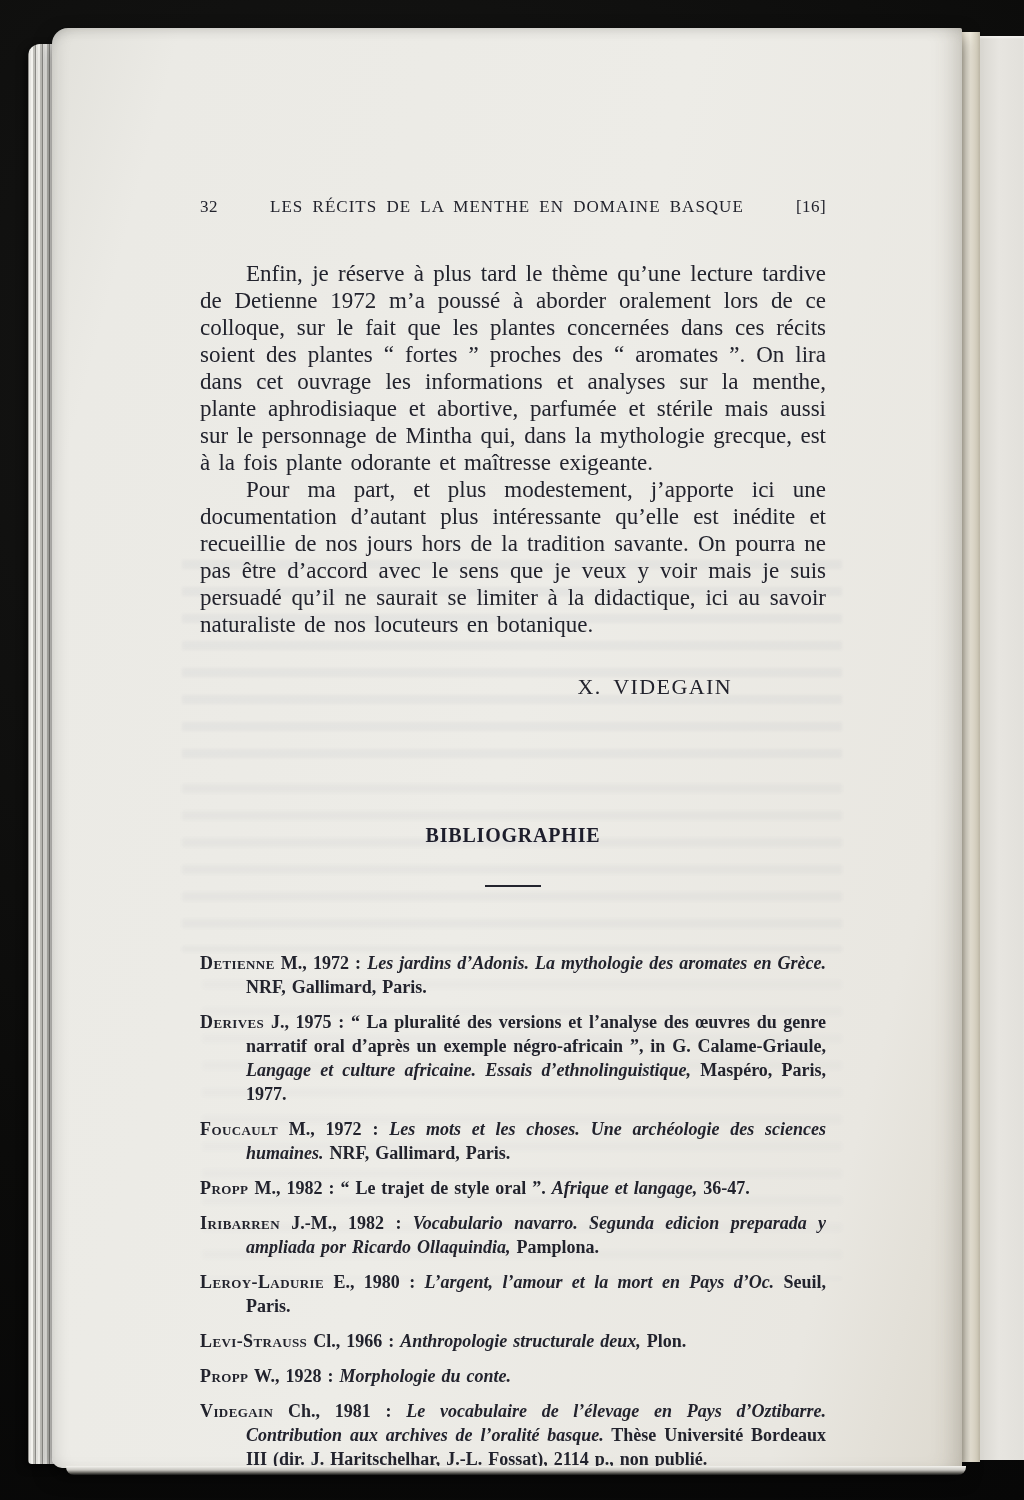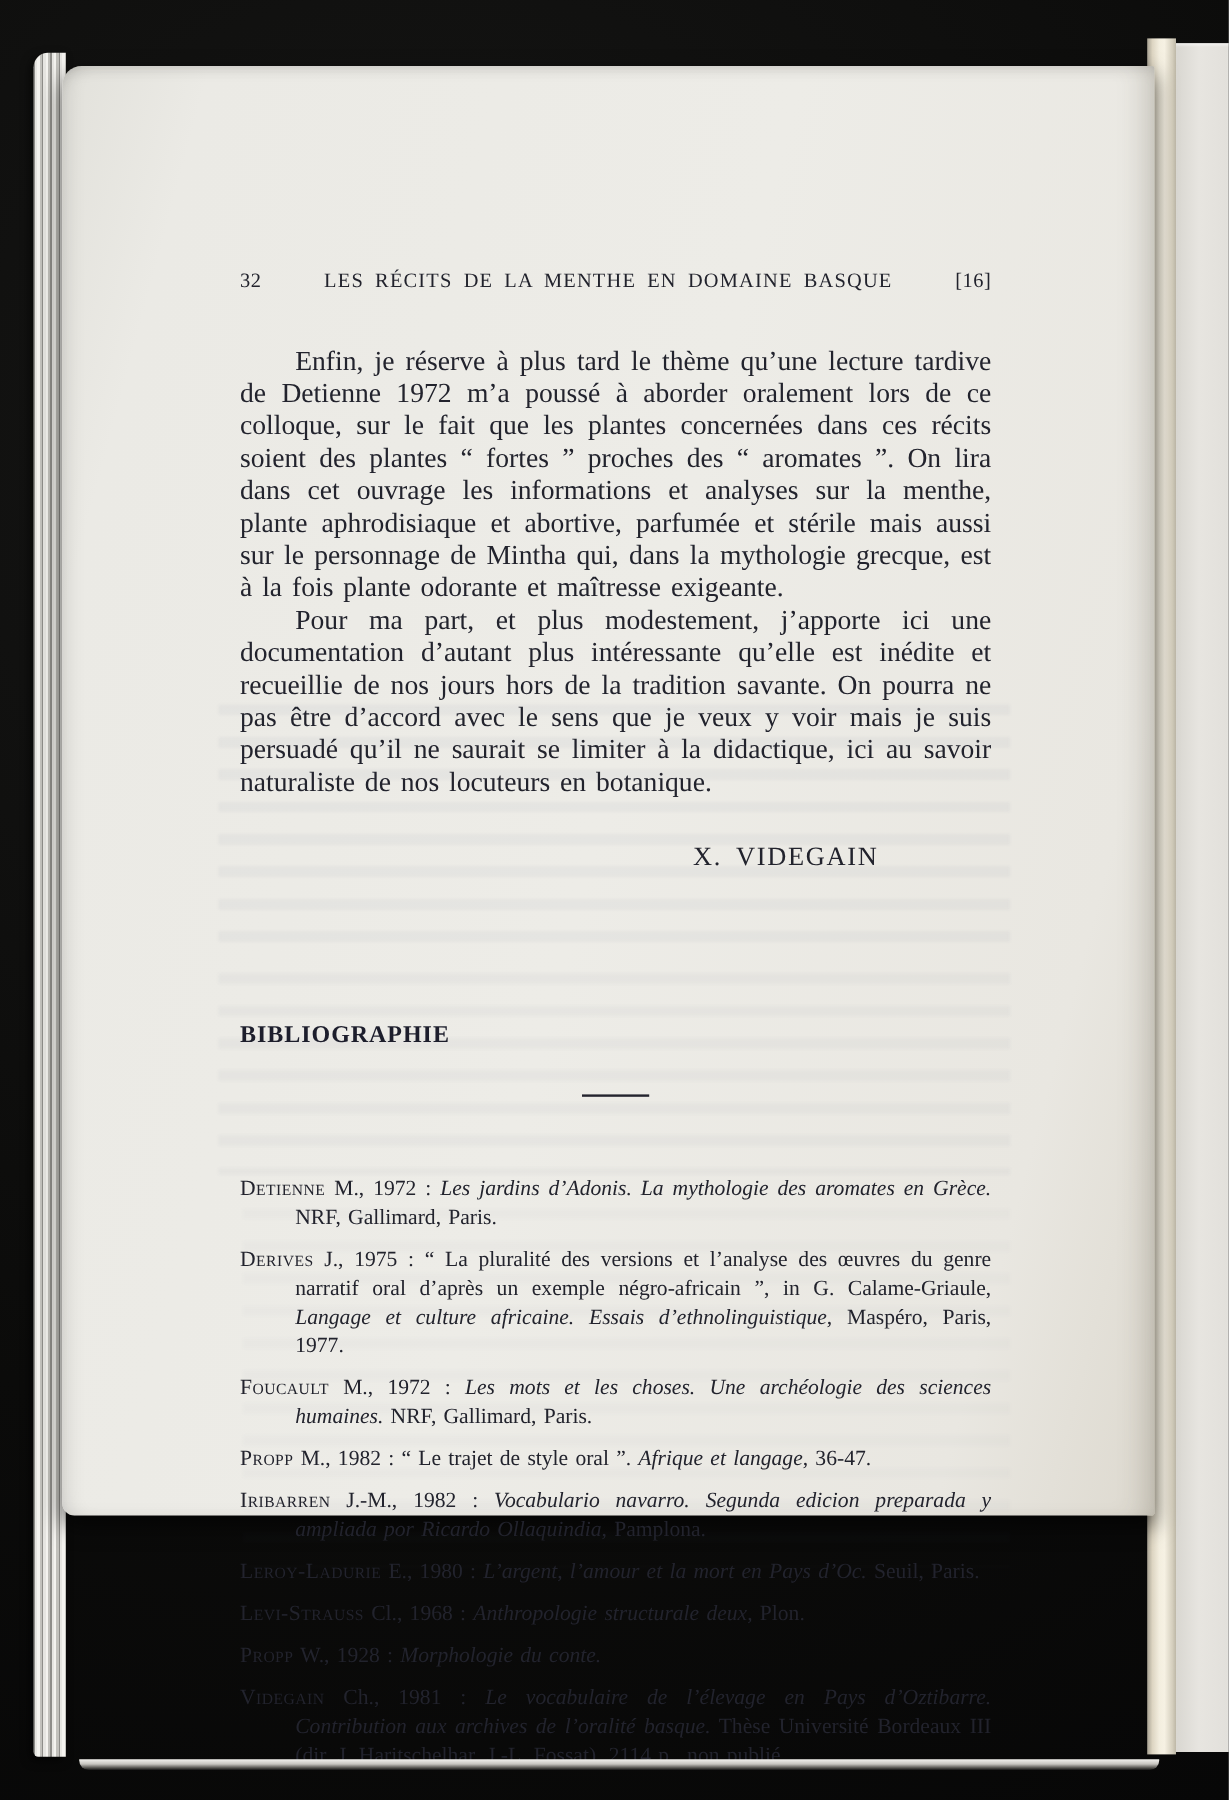--- a/index.html
+++ b/index.html
@@ -28,30 +28,29 @@
   }
   
   .fold {
     position:absolute; left:956px; top:32px; width:24px; height:1430px;
     background: linear-gradient(90deg,
       #a8a293 0%, #ddd5c2 18%, #f3eedf 42%, #f6f1e3 60%, #d4cebd 88%, #bdb7a6 100%);
   }
 
   
   .page-main {
-    position:absolute; left:52px; top:28px; width:910px; height:1208px;
+    position:absolute; left:52px; top:28px; width:910px; height:1440px;
     border-radius:16px 2px 2px 10px;
     background: linear-gradient(105deg,
       #e2e1db 0%, #ebeae5 10%, #edece7 50%, #e9e7e1 85%, #ddd9cf 100%);
     box-shadow:
       0 8px 18px rgba(0,0,0,.6),
       inset -20px 0 26px -16px rgba(70,62,44,.28),
       inset 12px 0 20px -14px rgba(0,0,0,.20),
       inset 0 10px 16px -12px rgba(0,0,0,.18);
-    margin-top: 27px;
   }
   
   .bottom-edge {
     position:absolute; left:66px; top:1466px; width:900px; height:9px;
     background: linear-gradient(180deg, #f4f3ef 0%, #c6c4be 45%, #55544f 80%, #161616 100%);
     border-radius: 0 0 8px 8px;
   }
 
   
   .ghost {
@@ -79,31 +78,32 @@
     font-size:23px; line-height:27px; word-spacing:2.5px;
   }
   .body-text p.first { margin-top:42px; }
 
   .signature {
     margin-top:36px; text-align:right; padding-right:94px;
     font-size:22px; letter-spacing:1.4px; word-spacing:5px;
   }
 
   .bib-heading {
-    margin-top:124px; font-weight:bold;
+    margin-top:124px; text-align:center; font-weight:bold;
     font-size:20px; letter-spacing:.8px; color:#1d1e2c;
   }
   .bib-rule {
     width:56px; height:2px; background:#23242e; margin:38px auto 0;
   }
   .bib-list { margin-top:64px; }
   .bib-entry {
     margin:0 0 11px; font-size:18px; line-height:24px;
     text-align:justify; padding-left:46px; text-indent:-46px;
     word-spacing:1.5px;
+    font-weight:bold;
   }
   .sc { font-variant: small-caps; letter-spacing:.4px; }
   .bib-entry i { font-style:italic; }
 </style>
 </head>
 <body>
 
 <div class="scene">
 
   <div class="stack-left"></div>
@@ -154,21 +154,21 @@
 
           <p class="bib-entry">
             <span class="sc">Iribarren</span><span> J.-M., 1982 : </span><span></span><i>Vocabulario navarro. Segunda edicion preparada y ampliada por Ricardo Ollaquindia,</i><span> Pamplona.</span>
           </p>
 
           <p class="bib-entry">
             <span class="sc">Leroy-Ladurie</span><span> E., 1980 : </span><span></span><i>L’argent, l’amour et la mort en Pays d’Oc.</i><span> Seuil, Paris.</span>
           </p>
 
           <p class="bib-entry">
-            <span class="sc">Levi-Strauss</span><span> Cl., 1968 : </span><span></span><i>Anthropologie structurale deux,</i><span> Plon.</span>
+            <span class="sc">Levi-Strauss</span><span> Cl., 1966 : </span><span></span><i>Anthropologie structurale deux,</i><span> Plon.</span>
           </p>
 
           <p class="bib-entry">
             <span class="sc">Propp</span><span> W., 1928 : </span><span></span><i>Morphologie du conte.</i><span></span>
           </p>
 
           <p class="bib-entry">
             <span class="sc">Videgain</span><span> Ch., 1981 : </span><span></span><i>Le vocabulaire de l’élevage en Pays d’Oztibarre. Contribution aux archives de l’oralité basque.</i><span> Thèse Université Bordeaux III (dir. J. Haritschelhar, J.-L. Fossat), 2114 p., non publié.</span>
           </p>
         </div>

